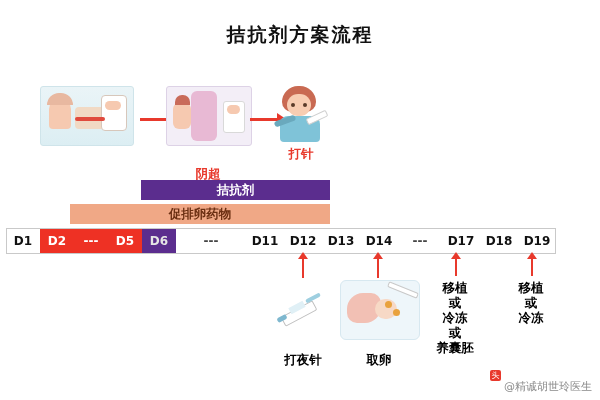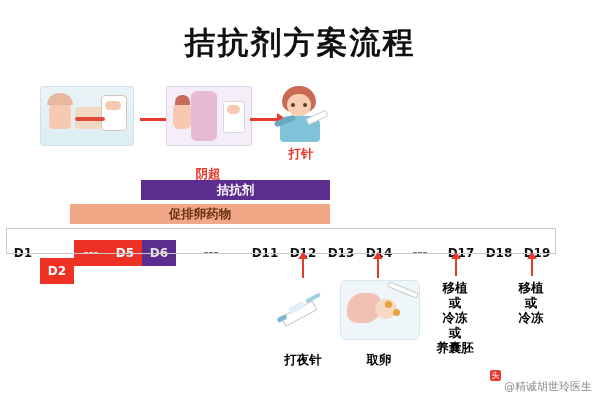--- a/index.html
+++ b/index.html
@@ -1,37 +1,37 @@
 <!DOCTYPE html>
 <html><head>
 <meta charset="utf-8">
 <style>
   html,body{margin:0;padding:0;}
   body{width:600px;height:400px;background:#ffffff;font-family:"DejaVu Sans","Liberation Sans",sans-serif;overflow:hidden;position:relative;}
   #stage{position:relative;width:600px;height:400px;}
 
-  .title{position:absolute;left:0;top:22px;width:600px;text-align:center;font-size:31px;font-weight:bold;color:#111;letter-spacing:2px;font-family:"DejaVu Sans","Liberation Sans",sans-serif;}
+  .title{position:absolute;left:0;top:22px;width:600px;text-align:center;font-size:19px;font-weight:bold;color:#111;letter-spacing:2px;font-family:"DejaVu Sans","Liberation Sans",sans-serif;}
 
   
   .illu{position:absolute;}
   .illu .cap{position:absolute;left:0;width:100%;text-align:center;font-size:12.5px;color:#e8392c;font-weight:bold;}
   .arrow-line{position:absolute;background:#e8392c;height:3px;}
   .arrow-head{position:absolute;width:0;height:0;border-top:6px solid transparent;border-bottom:6px solid transparent;border-left:9px solid #e8392c;}
 
   
   .pic{position:absolute;border-radius:3px;overflow:hidden;}
 
   
   .bar{position:absolute;display:flex;align-items:center;justify-content:center;color:#fff;font-size:12.5px;font-weight:bold;}
   .bar-antag{background:#5b2d8e;font-family:Liberation Mono, monospace;}
   .bar-ovu{background:#f0a886;color:#6b2f12;}
 
   
   .dayrow{position:absolute;left:6px;top:228px;height:26px;}
-  .cell{position:absolute;top:12px;height:26px;display:flex;align-items:center;justify-content:center;font-size:12px;font-weight:bold;font-family:"DejaVu Sans","Liberation Sans",sans-serif;}
+  .cell{position:absolute;top:0;height:26px;display:flex;align-items:center;justify-content:center;font-size:12px;font-weight:bold;font-family:"DejaVu Sans","Liberation Sans",sans-serif;}
   .c-plain{background:#ffffff;color:#111;}
   .c-red{background:#ee3124;color:#ffffff;}
   .c-purple{background:#5b2d8e;color:#e5e5e5;}
   .c-dots{background:#ffffff;color:#444;}
   .dayrow-outline{position:absolute;left:6px;top:228px;height:26px;border:1px solid #c9c9c9;box-sizing:border-box;}
 
   
   .callout{position:absolute;text-align:center;font-size:12.5px;font-weight:bold;color:#000000;line-height:15px;}
   .vline{position:absolute;width:2px;background:#e8392c;}
   .vhead{position:absolute;width:0;height:0;border-left:5px solid transparent;border-right:5px solid transparent;border-top:7px solid #e8392c;}
@@ -93,21 +93,21 @@
 
   <div class="bar bar-antag" style="left:141px;top:180px;width:189px;height:20px;">
     <span>拮抗剂</span>
   </div>
   <div class="bar bar-ovu" style="left:70px;top:204px;width:260px;height:20px;">
     <span>促排卵药物</span>
   </div>
 
   <div class="dayrow">
     <div class="cell c-plain" style="left:0px;width:34px;">D1</div>
-    <div class="cell c-red" style="left:34px;width:34px;margin-top:18px;">D2</div>
+    <div class="cell c-red" style="left:34px;width:34px;">D2</div>
     <div class="cell c-red" style="left:68px;width:34px;">---</div>
     <div class="cell c-red" style="left:102px;width:34px;">D5</div>
     <div class="cell c-purple" style="left:136px;width:34px;">D6</div>
     <div class="cell c-dots" style="left:170px;width:70px;">---</div>
     <div class="cell c-plain" style="left:240px;width:38px;">D11</div>
     <div class="cell c-plain" style="left:278px;width:38px;">D12</div>
     <div class="cell c-plain" style="left:316px;width:38px;">D13</div>
     <div class="cell c-plain" style="left:354px;width:38px;">D14</div>
     <div class="cell c-dots" style="left:392px;width:44px;">---</div>
     <div class="cell c-plain" style="left:436px;width:38px;">D17</div>

